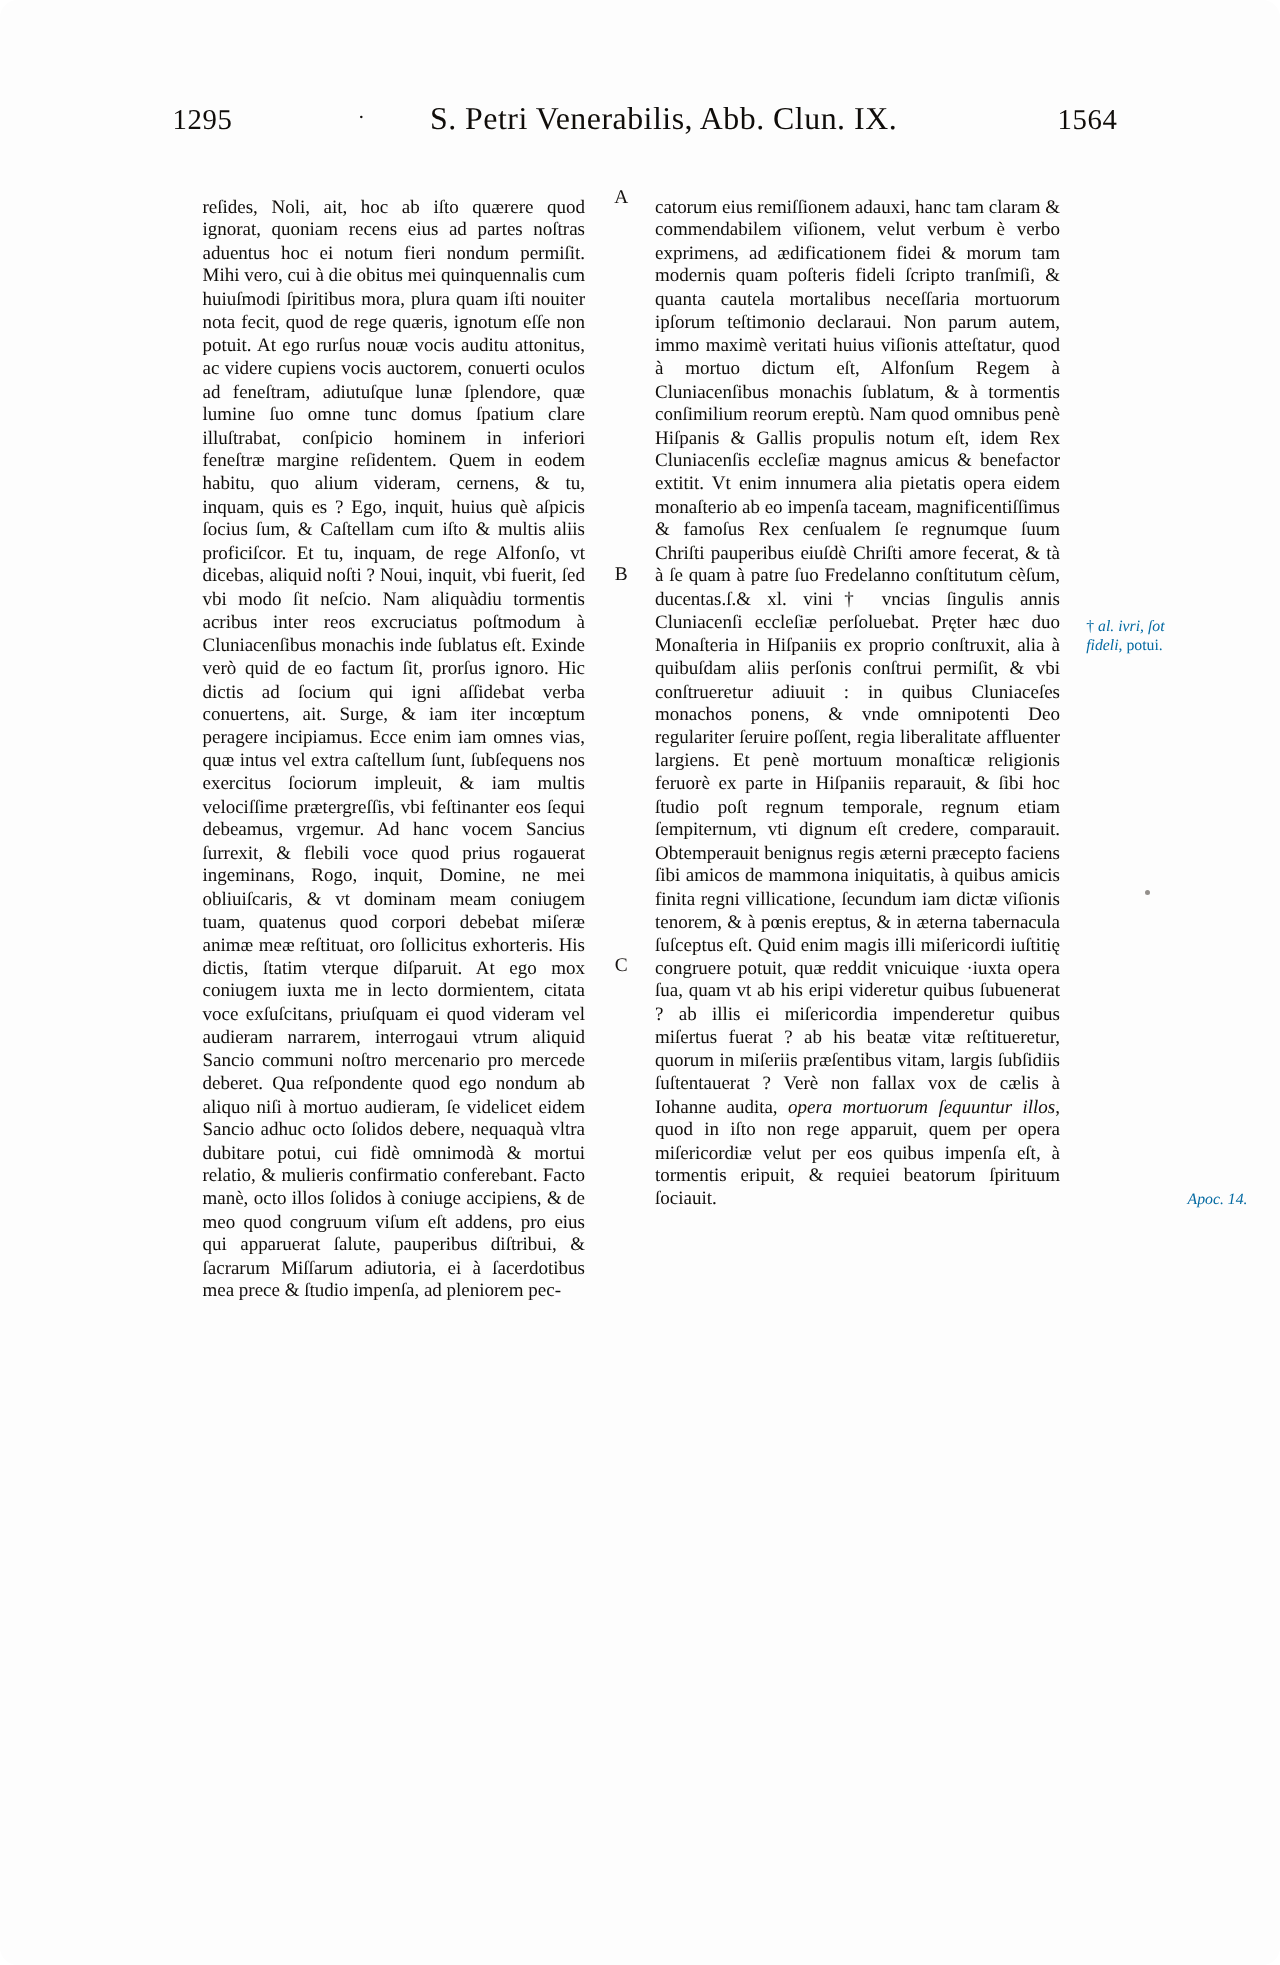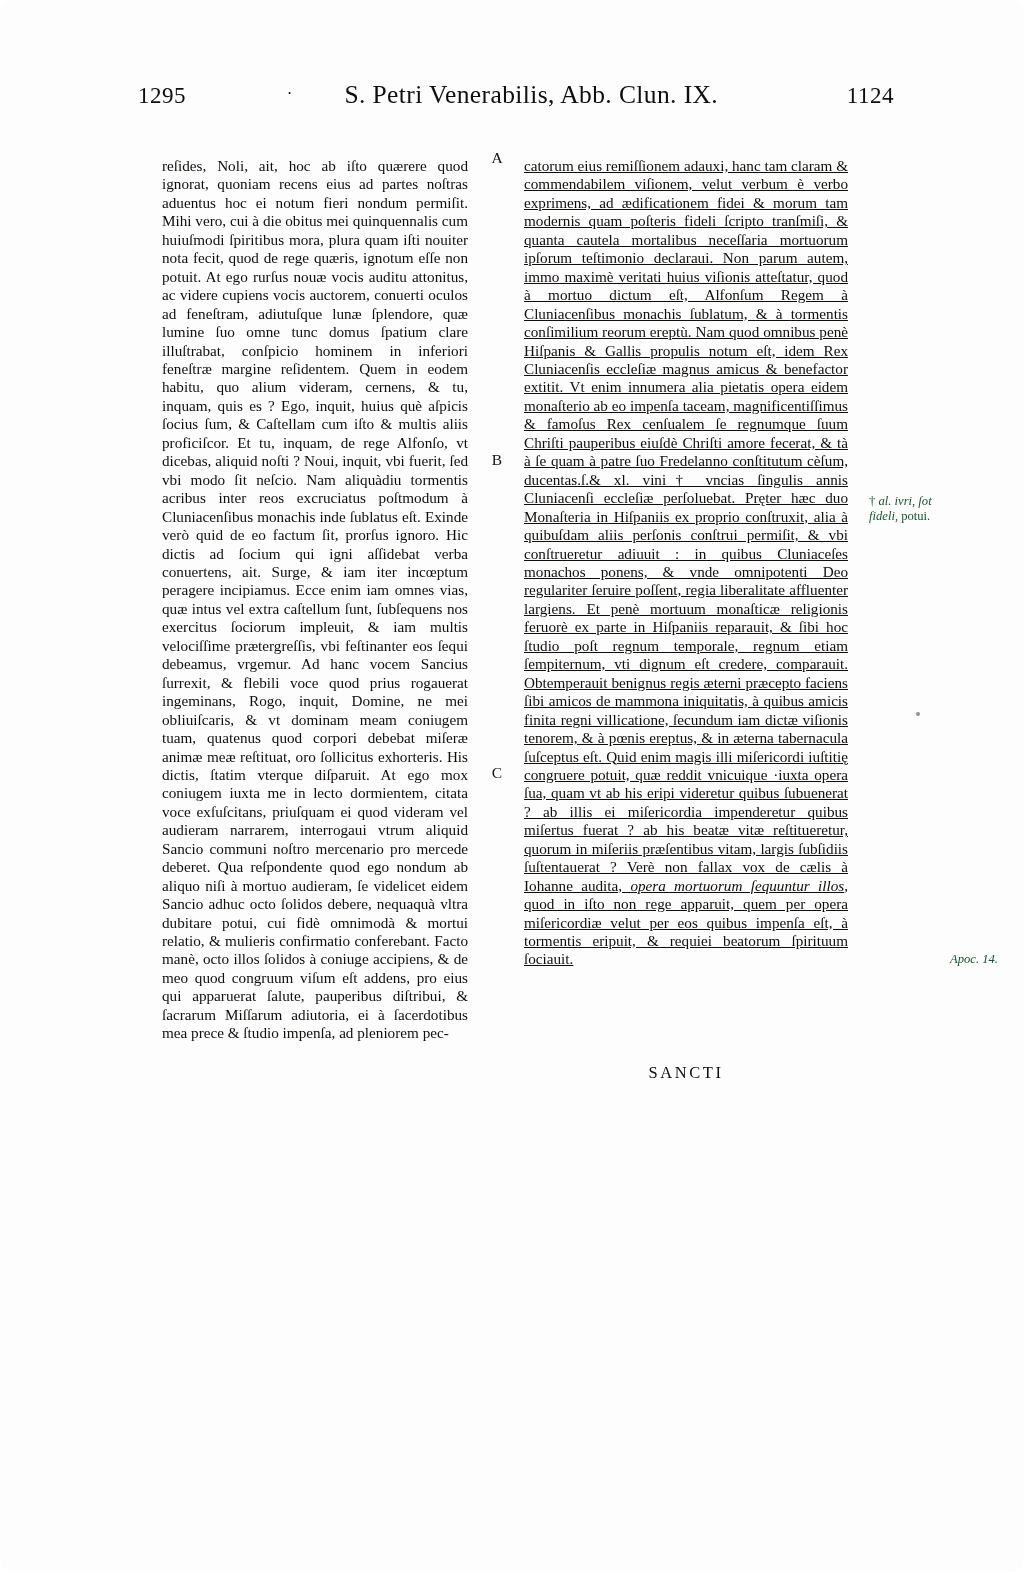--- a/index.html
+++ b/index.html
@@ -71,21 +71,21 @@
   .col {
     position: absolute;
     top: 0;
     font-size: 15.2px;
     line-height: 18.45px;
     text-align: justify;
     text-justify: inter-word;
     hyphens: manual;
   }
   .col-left  { left: 146px;  width: 338px; }
-  .col-right { left: 508px;  width: 356px; text-decoration: underline; }
+  .col-right { left: 508px;  width: 356px; }
 
   .col p {
     margin: 16px;
     text-indent: 0;
   }
 
   
   .sec-letter {
     position: absolute;
     font-size: 15.5px;
@@ -95,21 +95,21 @@
   }
   .sec-a { left: 489px; top: 149px; }
   .sec-b { left: 489px; top: 451px; }
   .sec-c { left: 489px; top: 764px; }
 
   
   .margin-note {
     position: absolute;
     font-size: 12.6px;
     line-height: 15.4px;
-    color: #14532d;
+    color: #0369a1;
     width: 130px;
   }
   .margin-note i { font-style: italic; }
   .note-1 { left: 869px; top: 494px; }
   .note-2 { left: 909px; top: 952px; text-align: center; }
   .note-dagger { font-style: normal; }
 
   
   .speck {
     position: absolute;
@@ -139,21 +139,21 @@
 <body>
 
 <div class="page">
 
   <div class="running-head">
     <span class="folio-num">1295</span>
     <span class="head-center">
       <span class="head-dot">·</span>
       <span class="head-title">S. Petri Venerabilis, Abb. Clun. IX.</span>
     </span>
-    <span class="folio-num">1124</span>
+    <span class="folio-num">1564</span>
   </div>
 
   <span class="sec-letter sec-a">A</span>
   <span class="sec-letter sec-b">B</span>
   <span class="sec-letter sec-c">C</span>
 
   <div class="columns">
 
     <div class="col col-left">
       <p>reſides, Noli, ait, hoc ab iſto quærere quod ignorat, quoniam recens eius ad partes noſtras aduentus hoc ei notum fieri nondum permiſit. Mihi vero, cui à die obitus mei quinquennalis cum huiuſmodi ſpiritibus mora, plura quam iſti nouiter nota fecit, quod de rege quæris, ignotum eſſe non potuit. At ego rurſus nouæ vocis auditu attonitus, ac videre cupiens vocis auctorem, conuerti oculos ad feneſtram, adiutuſque lunæ ſplendore, quæ lumine ſuo omne tunc domus ſpatium clare illuſtrabat, conſpicio hominem in inferiori feneſtræ margine reſidentem. Quem in eodem habitu, quo alium videram, cernens, &amp; tu, inquam, quis es ? Ego, inquit, huius què aſpicis ſocius ſum, &amp; Caſtellam cum iſto &amp; multis aliis proficiſcor. Et tu, inquam, de rege Alfonſo, vt dicebas, aliquid noſti ? Noui, inquit, vbi fuerit, ſed vbi modo ſit neſcio. Nam aliquàdiu tormentis acribus inter reos excruciatus poſtmodum à Cluniacenſibus monachis inde ſublatus eſt. Exinde verò quid de eo factum ſit, prorſus ignoro. Hic dictis ad ſocium qui igni aſſidebat verba conuertens, ait. Surge, &amp; iam iter incœptum peragere incipiamus. Ecce enim iam omnes vias, quæ intus vel extra caſtellum ſunt, ſubſequens nos exercitus ſociorum impleuit, &amp; iam multis velociſſime prætergreſſis, vbi feſtinanter eos ſequi debeamus, vrgemur. Ad hanc vocem Sancius ſurrexit, &amp; flebili voce quod prius rogauerat ingeminans, Rogo, inquit, Domine, ne mei obliuiſcaris, &amp; vt dominam meam coniugem tuam, quatenus quod corpori debebat miſeræ animæ meæ reſtituat, oro ſollicitus exhorteris. His dictis, ſtatim vterque diſparuit. At ego mox coniugem iuxta me in lecto dormientem, citata voce exſuſcitans, priuſquam ei quod videram vel audieram narrarem, interrogaui vtrum aliquid Sancio communi noſtro mercenario pro mercede deberet. Qua reſpondente quod ego nondum ab aliquo niſi à mortuo audieram, ſe videlicet eidem Sancio adhuc octo ſolidos debere, nequaquà vltra dubitare potui, cui fidè omnimodà &amp; mortui relatio, &amp; mulieris confirmatio conferebant. Facto manè, octo illos ſolidos à coniuge accipiens, &amp; de meo quod congruum viſum eſt addens, pro eius qui apparuerat ſalute, pauperibus diſtribui, &amp; ſacrarum Miſſarum adiutoria, ei à ſacerdotibus mea prece &amp; ſtudio impenſa, ad pleniorem pec-</p>
@@ -171,15 +171,14 @@
     <i>fideli,</i>
     <span>potui.</span>
   </div>
 
   <div class="margin-note note-2">
     <i>Apoc. 14.</i>
   </div>
 
   <div class="speck"></div>
 
-  <div class="catchword">SANCTI</div>
 
 </div>
 
 </body></html>

